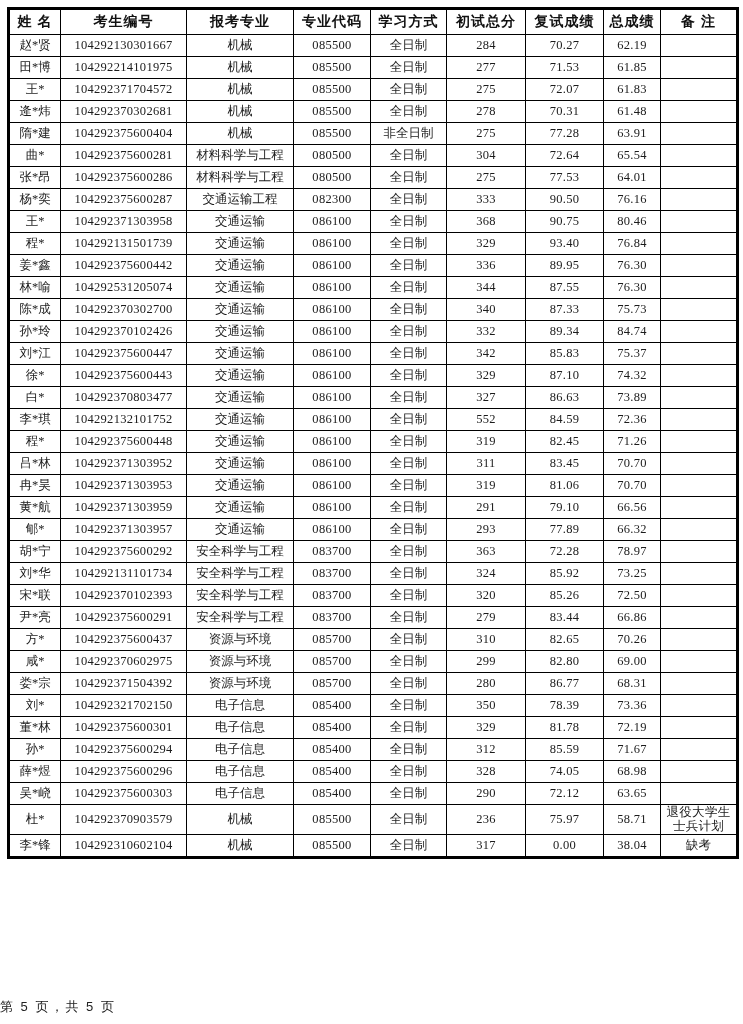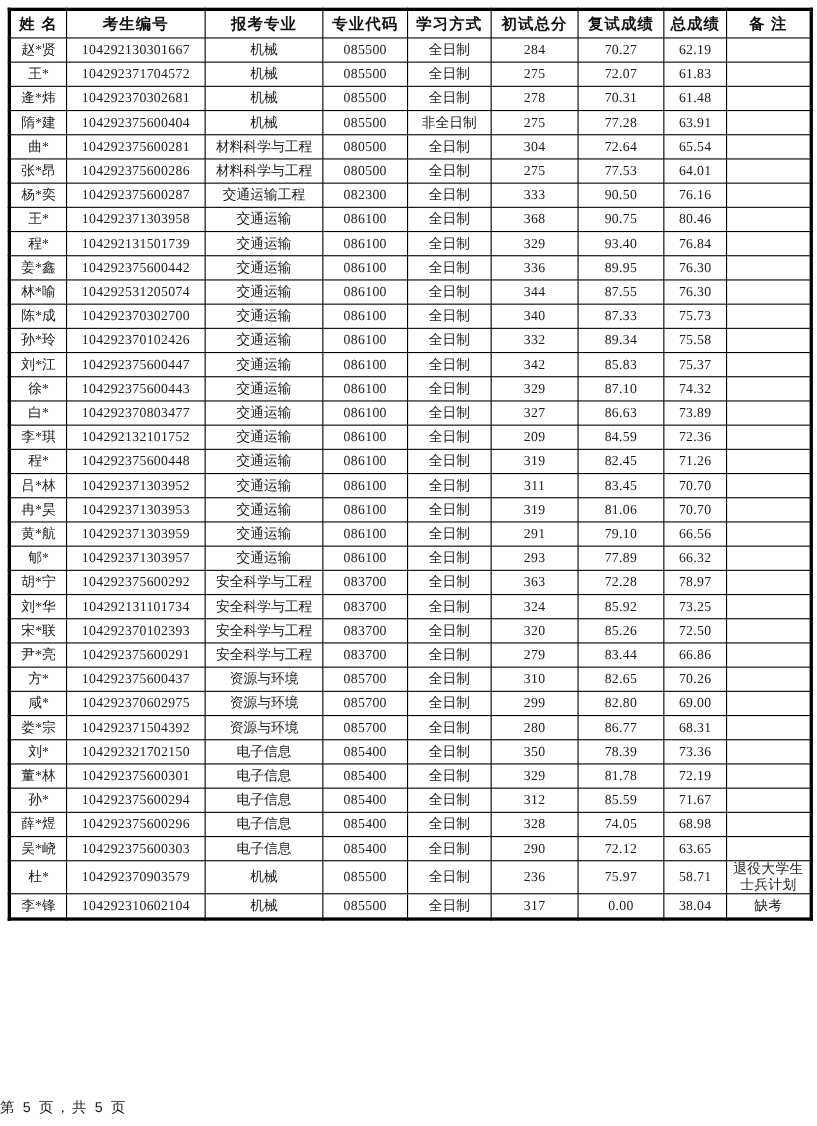--- a/index.html
+++ b/index.html
@@ -99,20 +99,31 @@
           <td class="num">104292130301667</td>
           <td>机械</td>
           <td class="num">085500</td>
           <td>全日制</td>
           <td class="num">284</td>
           <td class="num">70.27</td>
           <td class="num">62.19</td>
           <td class="num"></td>
         </tr>
         <tr>
+          <td>田*博</td>
+          <td class="num">104292214101975</td>
+          <td>机械</td>
+          <td class="num">085500</td>
+          <td>全日制</td>
+          <td class="num">277</td>
+          <td class="num">71.53</td>
+          <td class="num">61.85</td>
+          <td class="num"></td>
+        </tr>
+        <tr>
           <td>王*</td>
           <td class="num">104292371704572</td>
           <td>机械</td>
           <td class="num">085500</td>
           <td>全日制</td>
           <td class="num">275</td>
           <td class="num">72.07</td>
           <td class="num">61.83</td>
           <td class="num"></td>
         </tr>
@@ -227,21 +238,21 @@
           <td class="num"></td>
         </tr>
         <tr>
           <td>孙*玲</td>
           <td class="num">104292370102426</td>
           <td>交通运输</td>
           <td class="num">086100</td>
           <td>全日制</td>
           <td class="num">332</td>
           <td class="num">89.34</td>
-          <td class="num">75.58</td>
+          <td class="num">84.74</td>
           <td class="num"></td>
         </tr>
         <tr>
           <td>刘*江</td>
           <td class="num">104292375600447</td>
           <td>交通运输</td>
           <td class="num">086100</td>
           <td>全日制</td>
           <td class="num">342</td>
           <td class="num">85.83</td>
@@ -269,21 +280,21 @@
           <td class="num">86.63</td>
           <td class="num">73.89</td>
           <td class="num"></td>
         </tr>
         <tr>
           <td>李*琪</td>
           <td class="num">104292132101752</td>
           <td>交通运输</td>
           <td class="num">086100</td>
           <td>全日制</td>
-          <td class="num">209</td>
+          <td class="num">552</td>
           <td class="num">84.59</td>
           <td class="num">72.36</td>
           <td class="num"></td>
         </tr>
         <tr>
           <td>程*</td>
           <td class="num">104292375600448</td>
           <td>交通运输</td>
           <td class="num">086100</td>
           <td>全日制</td>

